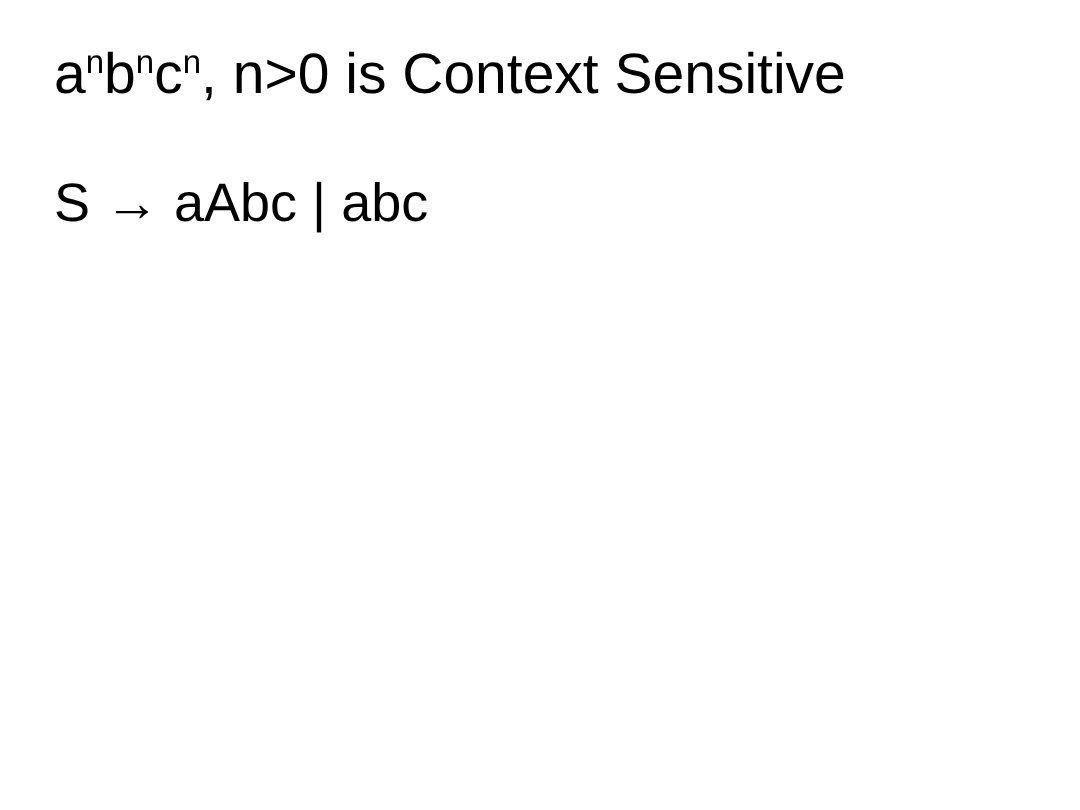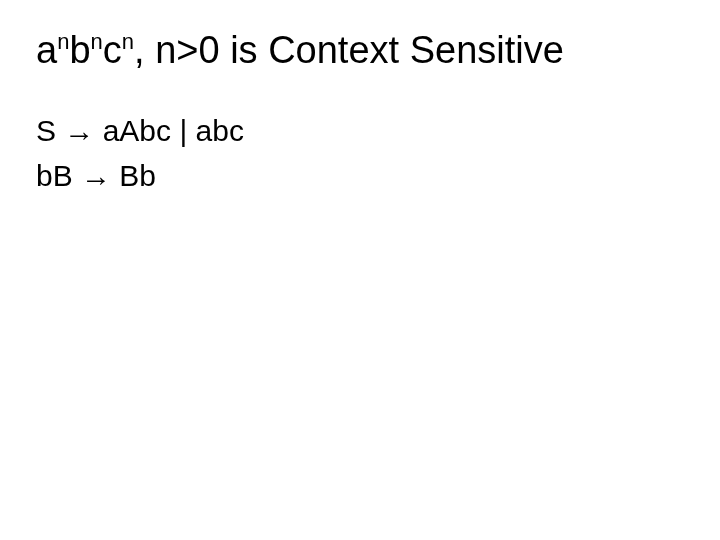--- a/index.html
+++ b/index.html
@@ -23,33 +23,32 @@
     margin: 0 0 34px 0;
     font-weight: 400;
     white-space: nowrap;
   }
   .title sup {
     font-size: 22px;
     vertical-align: super;
     line-height: 0;
   }
   .rules {
-    font-size: 30px;
+    font-size: 36px;
     line-height: 1.5;
   }
   .rule {
     margin: 0;
     white-space: pre;
   }
 </style>
 </head>
 <body>
 
 <div class="slide">
   <h1 class="title">
     <span>a</span><sup>n</sup><span>b</span><sup>n</sup><span>c</span><sup>n</sup><span>, n&gt;0 is Context Sensitive</span>
   </h1>
 
   <div class="rules">
     <p class="rule">S → aAbc | abc</p>
-    <p class="rule">bB → Bb</p>
   </div>
 </div>
 
 </body></html>

